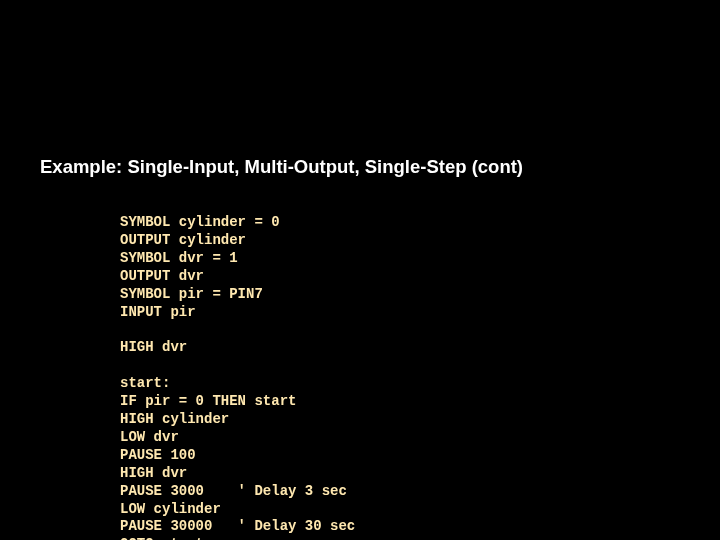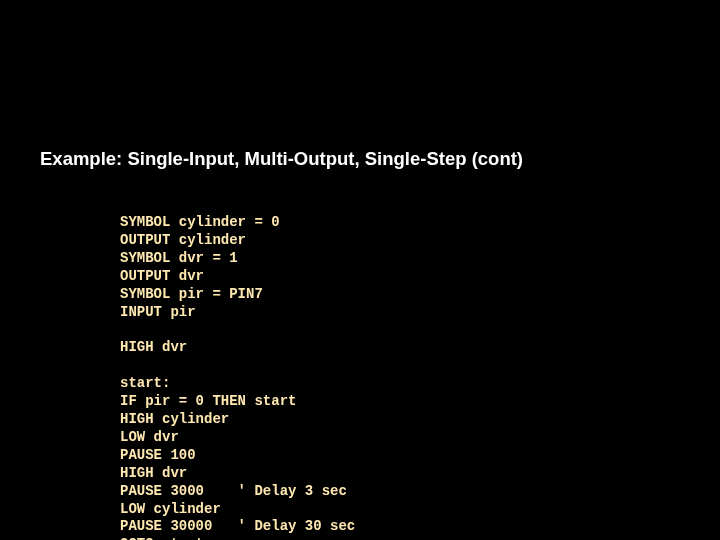--- a/index.html
+++ b/index.html
@@ -25,21 +25,21 @@
     font-family: "Comic Sans MS", "Chalkboard SE", "Bradley Hand", cursive;
     font-size: 46px;
     color: #c45bc4;
     text-decoration: underline;
     text-underline-offset: 6px;
     letter-spacing: 1px;
     white-space: nowrap;
   }
   .subtitle {
     position: absolute;
-    top: 148px;
+    top: 156px;
     left: 40px;
     color: #ffffff;
     font-family: Arial, Helvetica, sans-serif;
     font-weight: bold;
     font-size: 18.5px;
   }
   .code {
     position: absolute;
     top: 200px;
     left: 120px;

